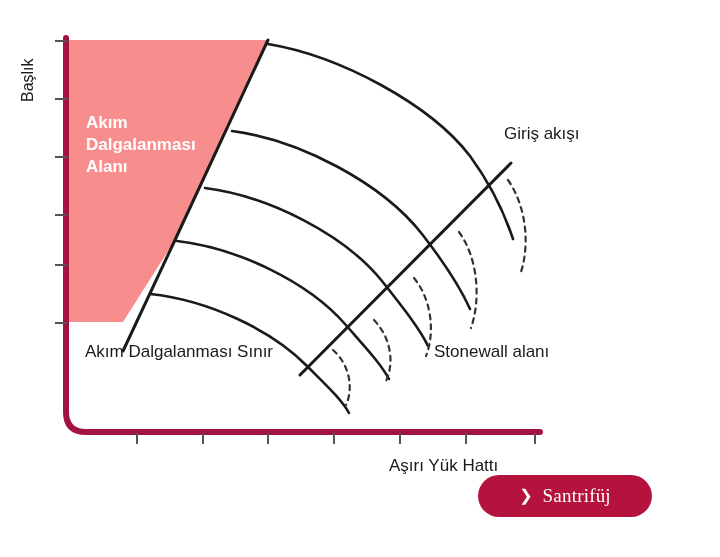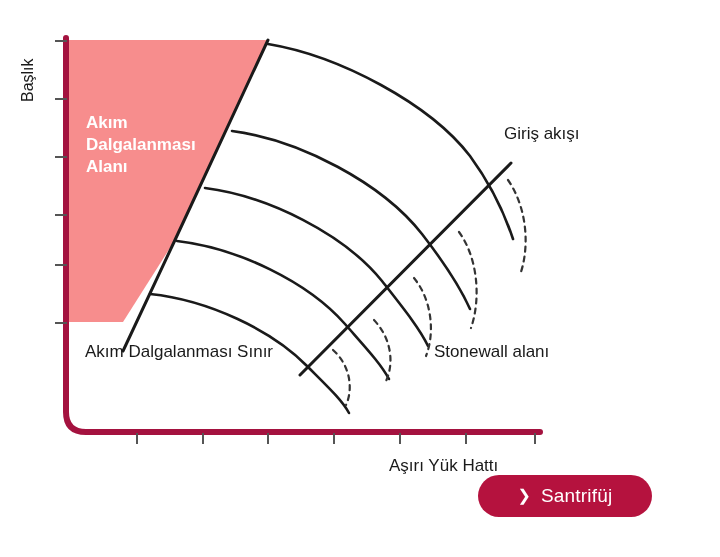--- a/index.html
+++ b/index.html
@@ -57,21 +57,21 @@
   #cta-button .chev {
     color: #ffffff;
     font-size: 16px;
     line-height: 1;
     display: inline-block;
     font-family: "Liberation Sans", sans-serif;
   }
   #cta-button .cta-label {
     color: #ffffff;
     font-size: 19px;
-    font-family: Liberation Sans, sans-serif;
+    font-family: Liberation Serif, serif;
     letter-spacing: 0.2px;
   }
 </style>
 </head>
 <body>
 
 <div id="root">
 
   <svg id="chart-svg" viewBox="0 0 720 557">
 

